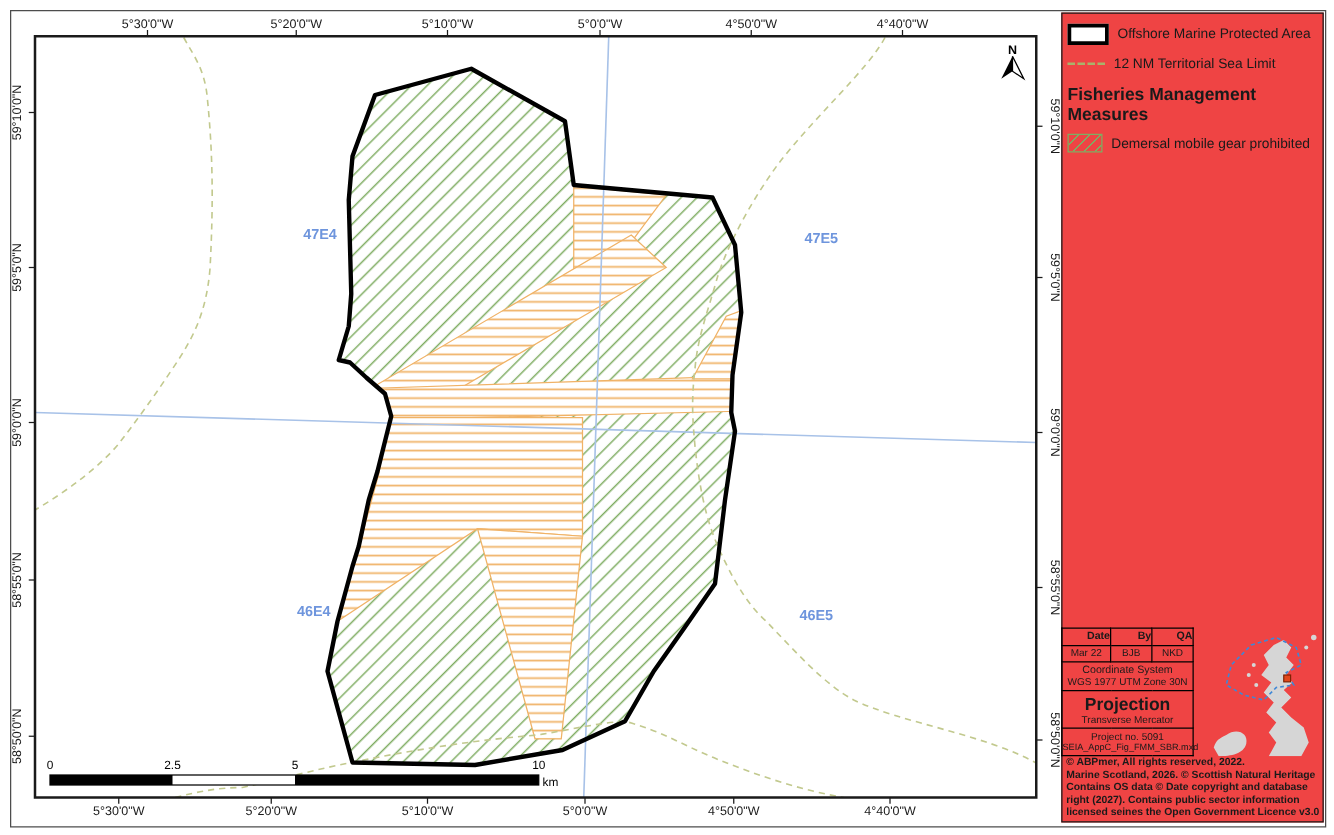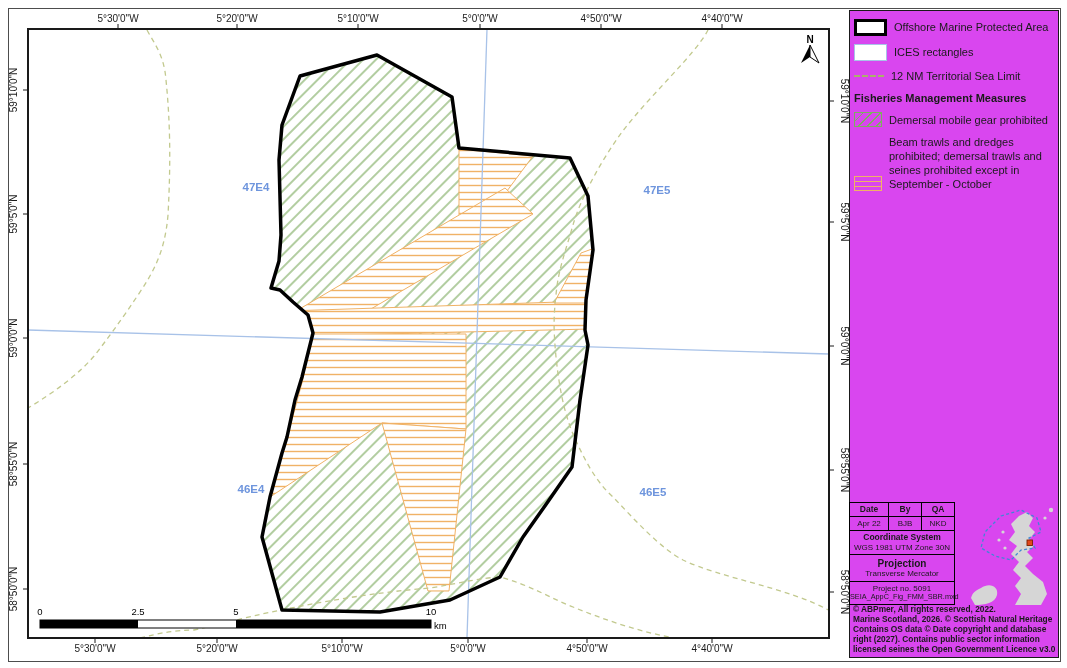--- a/index.html
+++ b/index.html
@@ -4,40 +4,40 @@
 <style>
   html,body{margin:0;padding:0;background:#fff;}
   .page{position:relative;width:1067px;height:668px;background:#fff;
         font-family:"Liberation Sans", sans-serif;color:#1a1a1a;overflow:hidden;}
   .outer-border{position:absolute;left:8px;top:8px;width:1051px;height:652px;
         border:1px solid #4d4d4d;}
   svg text{font-family:"Liberation Sans", sans-serif;}
 
   
   .panel{position:absolute;left:849px;top:10px;width:210px;height:648px;
-         border:1px solid #1a1a1a;background:#d946ef;box-sizing:border-box;}
+         border:1px solid #1a1a1a;background:#ef4444;box-sizing:border-box;}
   .legend{padding:8px 5px 0 4px;}
   .legend-item{display:flex;align-items:center;gap:7px;margin-bottom:8px;}
-  .legend-item.multiline{align-items:flex-end;}
+  .legend-item.multiline{align-items:center;}
   .legend-label{font-size:11px;line-height:1.28;}
-  .legend-header{font-size:11px;font-weight:bold;margin:9px 0 8px 0;}
+  .legend-header{font-size:14px;font-weight:bold;margin:9px 0 8px 0;}
   .sw{flex:0 0 auto;}
   .sw-mpa{width:27px;height:11px;border:3px solid #000;background:#fff;}
   .sw-ices{width:31px;height:15px;border:1px solid #a8c2e8;background:#fff;}
   .sw-12nm{width:30px;height:0;border-top:2px dashed #a9b26a;}
   .sw-green{width:26px;height:13px;border:1px solid #7fad62;
             background:repeating-linear-gradient(135deg,rgba(0,0,0,0) 0 5px,#7fad62 5px 6.2px);}
   .sw-orange{width:26px;height:13px;border:1.5px solid #f0b266;
             background:repeating-linear-gradient(180deg,rgba(0,0,0,0) 0 3.5px,#f0b266 3.5px 5px);}
 
   .info-section{position:absolute;left:-1px;bottom:52px;width:211px;display:flex;}
   table.meta{border-collapse:collapse;width:104px;table-layout:fixed;}
   table.meta td{border:1px solid #000;text-align:center;vertical-align:middle;
         font-size:8px;line-height:1.15;padding:1px 0;}
-  table.meta td.hdr{font-weight:bold;font-size:8.5px;}
+  table.meta td.hdr{font-weight:bold;font-size:8.5px;text-align:right;}
   .cell-sub{font-weight:normal;font-size:8px;}
   .mxd{font-size:7.3px;}
   .inset-wrap{width:107px;height:103px;position:relative;align-self:flex-end;}
   .copyright{position:absolute;left:0;bottom:1px;width:204px;padding:2px 2px 1px 3px;
         font-size:8.3px;line-height:1.2;font-weight:bold;}
 </style>
 </head>
 <body>
 
 <div class="page">
@@ -175,60 +175,52 @@
     </g>
   </svg>
 
   <div class="panel">
     <div class="legend">
       <div class="legend-item">
         <div class="sw sw-mpa"></div>
         <div class="legend-label">Offshore Marine Protected Area</div>
       </div>
       <div class="legend-item">
-        <div class="sw sw-ices"></div>
-        <div class="legend-label">ICES rectangles</div>
-      </div>
-      <div class="legend-item">
         <div class="sw sw-12nm"></div>
         <div class="legend-label">12 NM Territorial Sea Limit</div>
       </div>
       <div class="legend-header">Fisheries Management Measures</div>
       <div class="legend-item multiline">
         <div class="sw sw-green"></div>
         <div class="legend-label">Demersal mobile gear prohibited</div>
-      </div>
-      <div class="legend-item multiline">
-        <div class="sw sw-orange"></div>
-        <div class="legend-label">Beam trawls and dredges prohibited; demersal trawls and seines prohibited except in September - October</div>
       </div>
     </div>
 
     <div class="info-section">
       <table class="meta">
         <tbody>
             <tr>
           <td class="hdr" style="width:38px">Date</td>
           <td class="hdr" style="width:32px">By</td>
           <td class="hdr" style="width:32px">QA</td>
         </tr>
         <tr>
-          <td>Apr 22</td>
+          <td>Mar 22</td>
           <td>BJB</td>
           <td>NKD</td>
         </tr>
         <tr>
               <td colspan="3">
-          <div class="hdr" style="font-size:8.5px;font-weight:bold">Coordinate System</div>
-          <div class="cell-sub">WGS 1981 UTM Zone 30N</div>
+          <div class="hdr" style="font-size:8.5px;font-weight:normal">Coordinate System</div>
+          <div class="cell-sub">WGS 1977 UTM Zone 30N</div>
         </td>
             </tr>
         <tr>
               <td colspan="3">
-          <div style="font-size:10px;font-weight:bold">Projection</div>
+          <div style="font-size:14px;font-weight:bold">Projection</div>
           <div class="cell-sub">Transverse Mercator</div>
         </td>
             </tr>
         <tr>
               <td colspan="3">
           <div class="cell-sub">Project no. 5091</div>
           <div class="mxd">SEIA_AppC_Fig_FMM_SBR.mxd</div>
         </td>
             </tr>
       </tbody>

